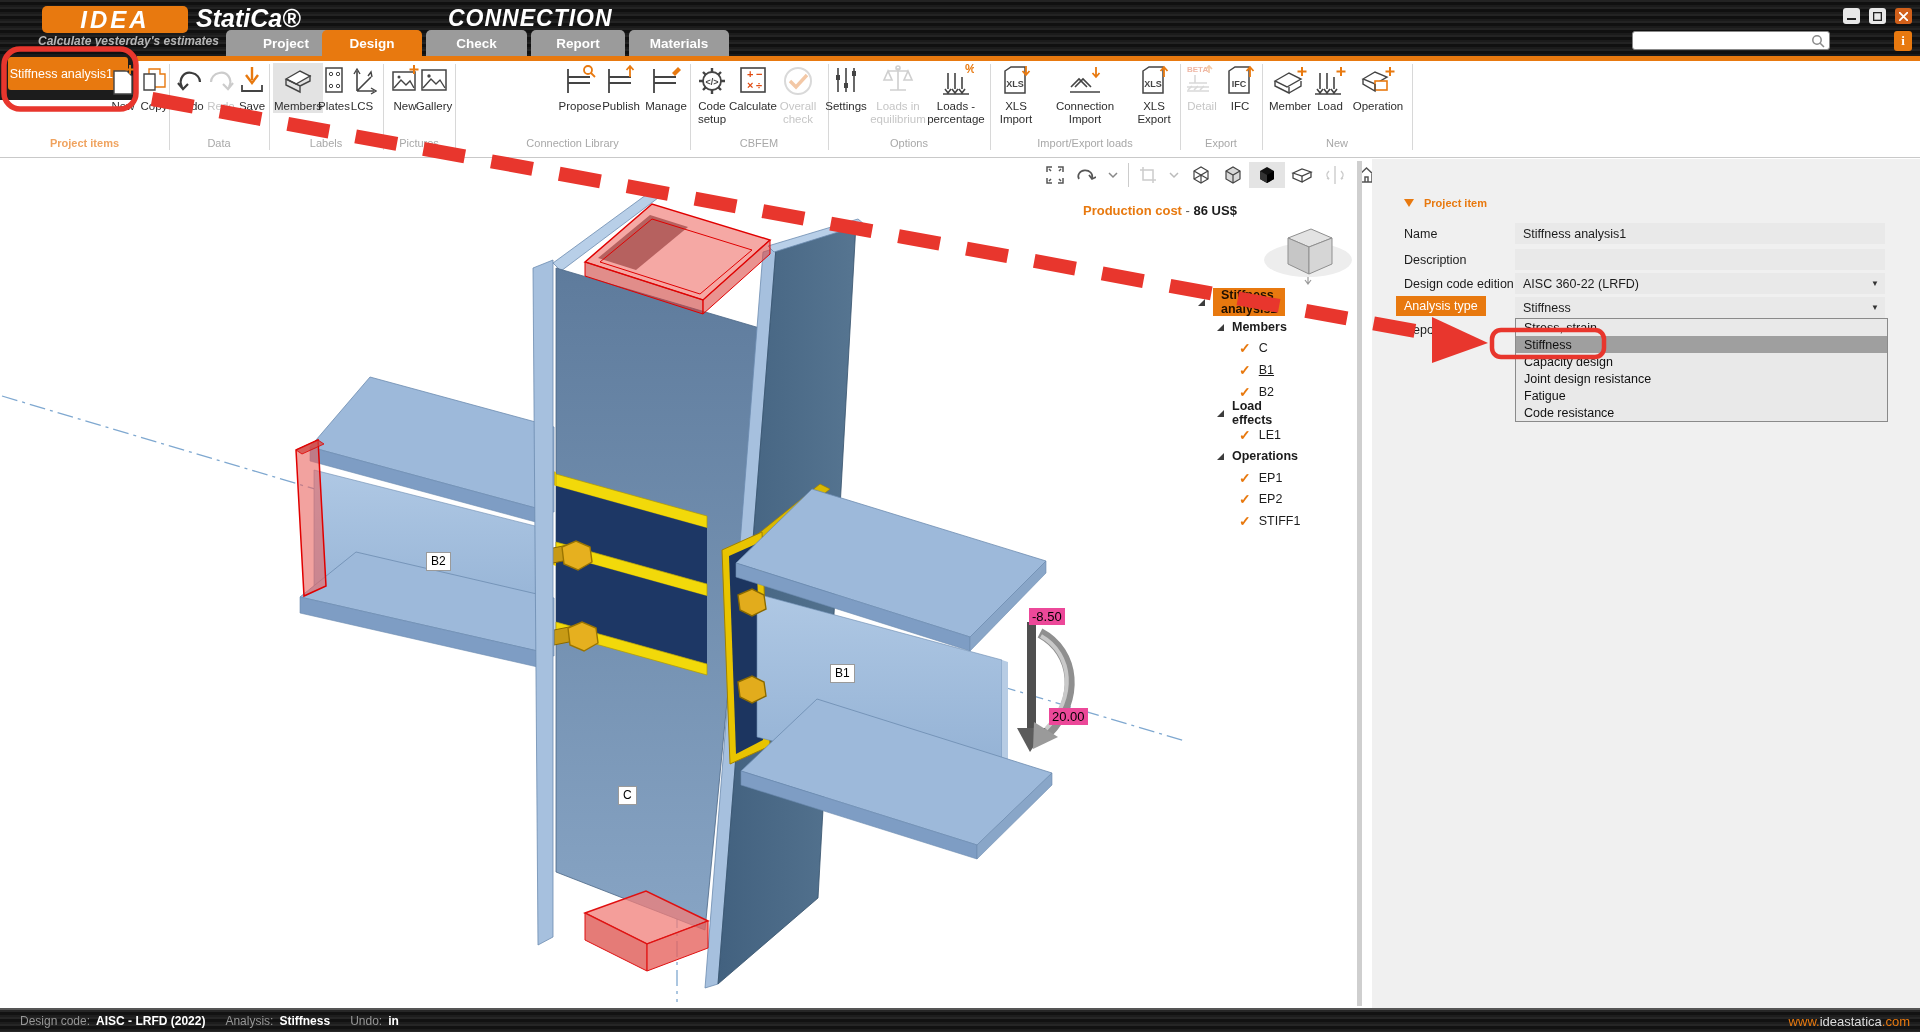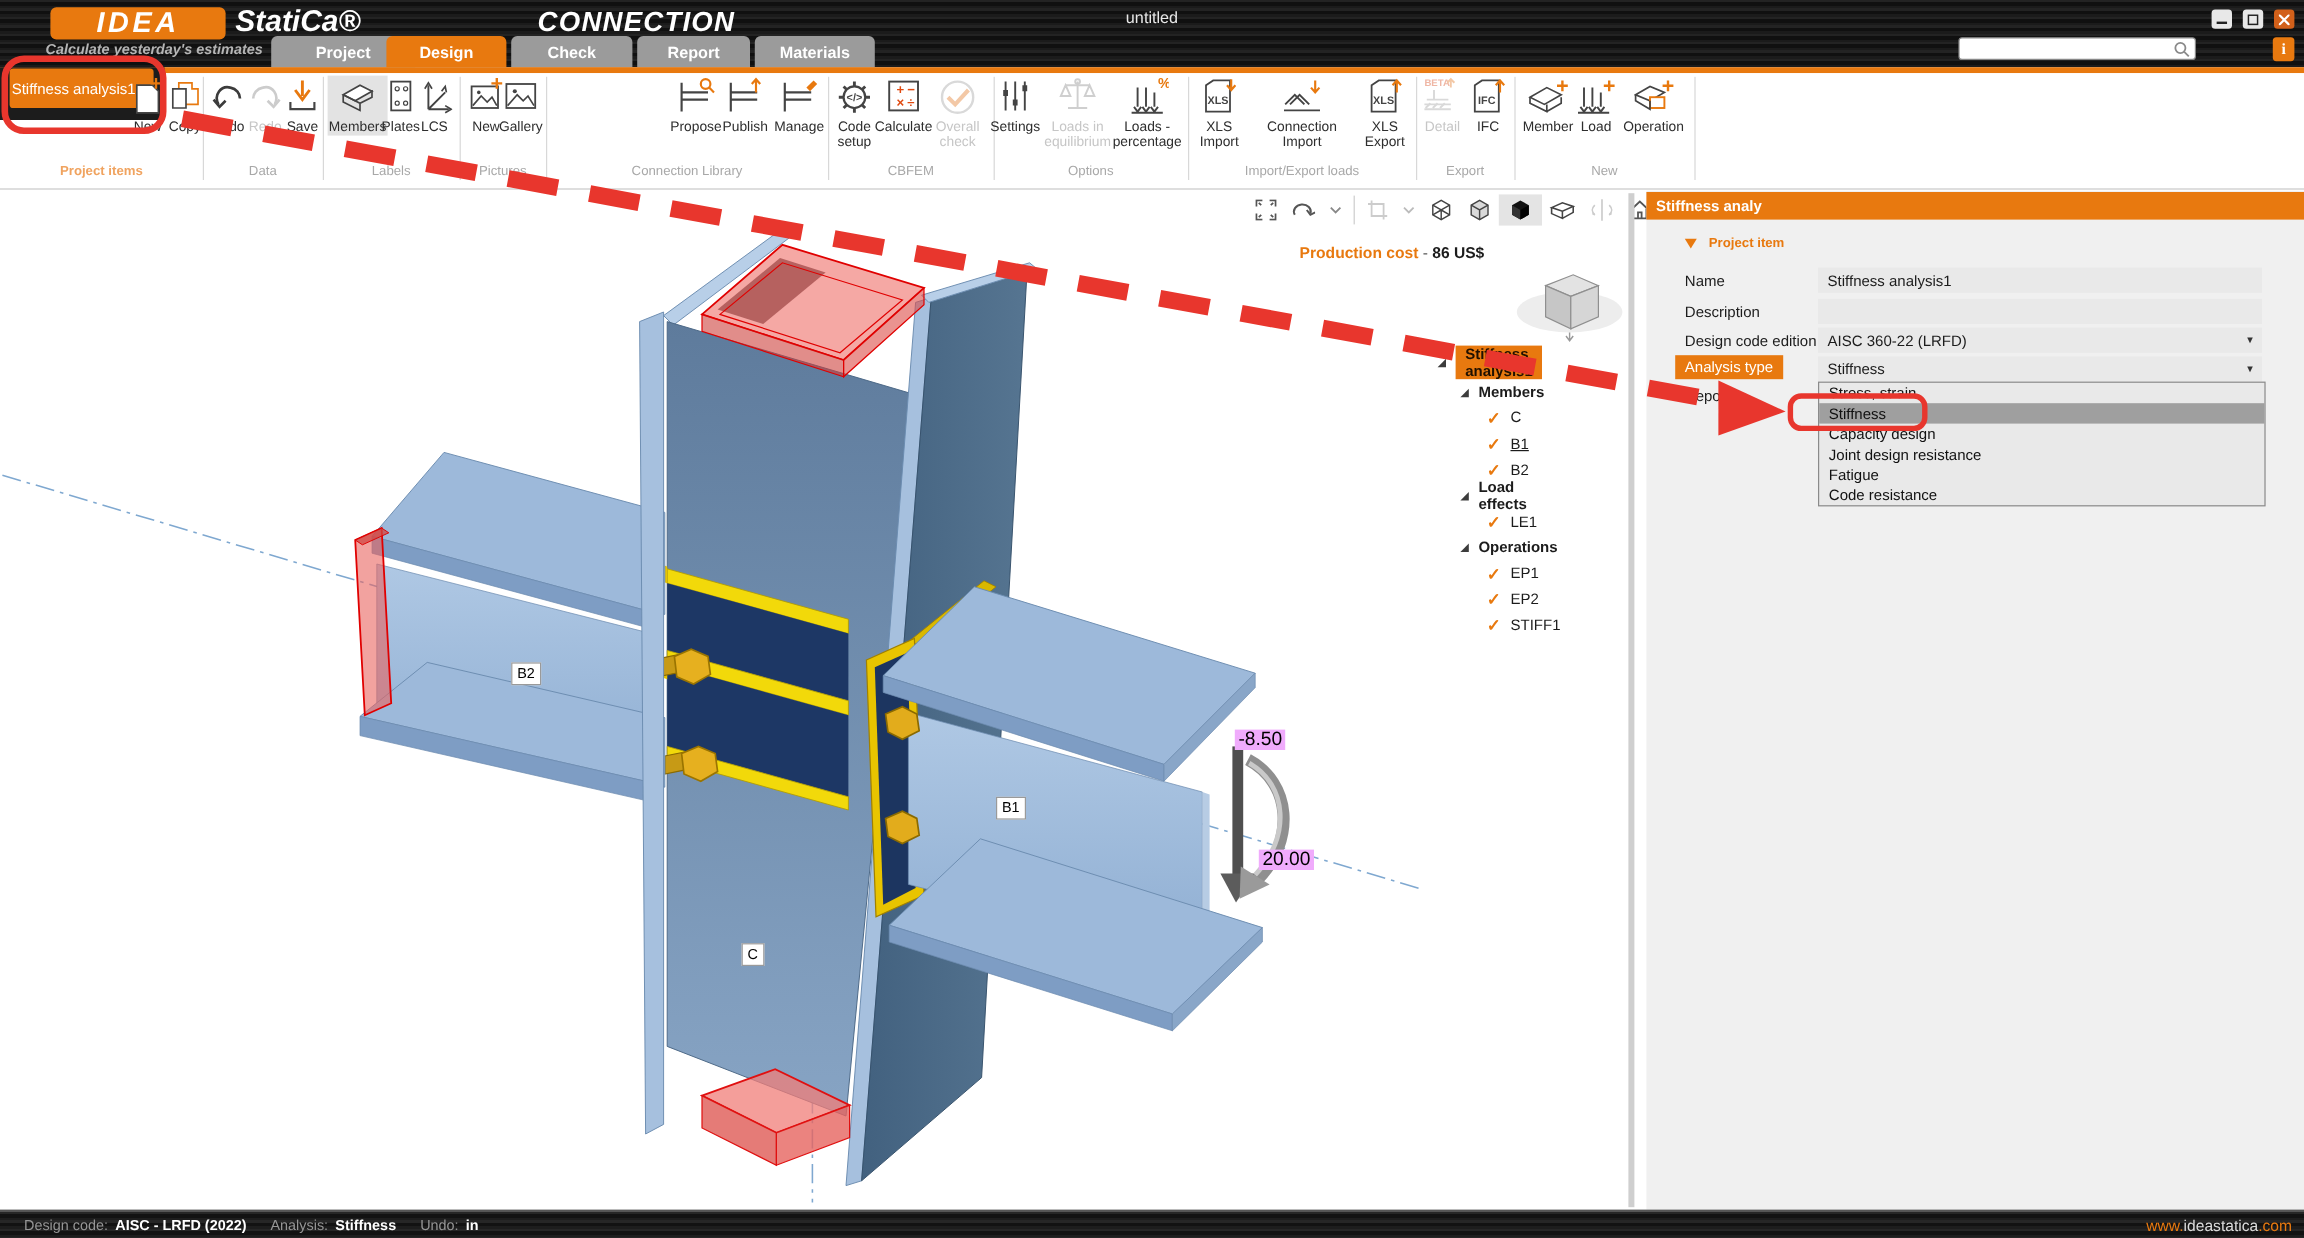--- a/index.html
+++ b/index.html
@@ -51,21 +51,21 @@
   .viewport { position:absolute; left:0; top:159px; width:1365px; height:849px; background:#fff; }
   .vdivider { position:absolute; left:1357px; top:161px; width:5px; height:845px; background:#cfcfcf; }
   .vtool { position:absolute; top:160px; height:30px; display:flex; align-items:center; }
   .vtool .ic { margin:0 6px; display:flex; align-items:center; }
   .vtool .sel { background:#e4e4e4; padding:3px 8px; margin:0; }
   .prodcost { position:absolute; left:1083px; top:203px; font-size:13px; }
   .prodcost .pl { color:#E8790F; font-weight:bold; }
   .prodcost .ps { color:#555; }
   .prodcost .pv { color:#1c1c1c; font-weight:bold; }
   .badge { position:absolute; background:#fff; border:1px solid #9a9a9a; font-size:12px; color:#000; padding:0 4px; line-height:17px; }
-  .dim { position:absolute; background:#f0abfc; font-size:16px; color:#000; padding:0 3px; line-height:17px; }
+  .dim { position:absolute; background:#ec4899; font-size:13px; color:#000; padding:0 3px; line-height:17px; }
 
   
   .tree { position:absolute; font-size:12.5px; color:#1c1c1c; }
   .tnode { position:absolute; height:18px; display:flex; align-items:center; }
   .tri { width:0; height:0; border-bottom:7px solid #3c3c3c; border-left:7px solid transparent; margin-right:8px; }
   .troot { background:#E8790F; font-weight:bold; padding:0 8px; color:#201000; }
   .tsec { font-weight:bold; }
   .tcheck { color:#E8790F; font-weight:bold; font-size:14px; margin-right:8px; }
 
   
@@ -98,21 +98,20 @@
 </head>
 <body>
 
 <div id="app">
 
   <div class="titlebar">
     <div class="logo-box">IDEA</div>
     <div class="logo-statica">StatiCa®</div>
     <div class="logo-product">CONNECTION</div>
     <div class="tagline">Calculate yesterday's estimates</div>
-    <div class="doc-title">untitled</div>
     <div class="winbtn" style="left:1843px">
         <svg width="9" height="9">
           <rect x="0" y="6" width="9" height="2" fill="#222"></rect>
         </svg>
       </div>
     <div class="winbtn" style="left:1869px">
         <svg width="9" height="9">
           <rect x="0.5" y="0.5" width="8" height="8" fill="none" stroke="#222" stroke-width="1.6"></rect>
         </svg>
       </div>
@@ -632,21 +631,20 @@
     </div>
     <div class="tnode" style="left:1239px;top:512px">
       <span class="tcheck">✓</span>
         <span>STIFF1</span>
     </div>
   </div>
 
   <div class="vdivider"></div>
 
   <div class="sidepanel">
-    <div class="sphead">Stiffness analy</div>
     <div class="psec">
       <span class="ptri"></span>
       <span class="ptxt">Project item</span>
     </div>
     <div class="prow-label" style="top:68px">Name</div>
     <div class="pfield" style="top:64px">
         <span>Stiffness analysis1</span>
       </div>
     <div class="prow-label" style="top:94px">Description</div>
     <div class="pfield" style="top:90px">

